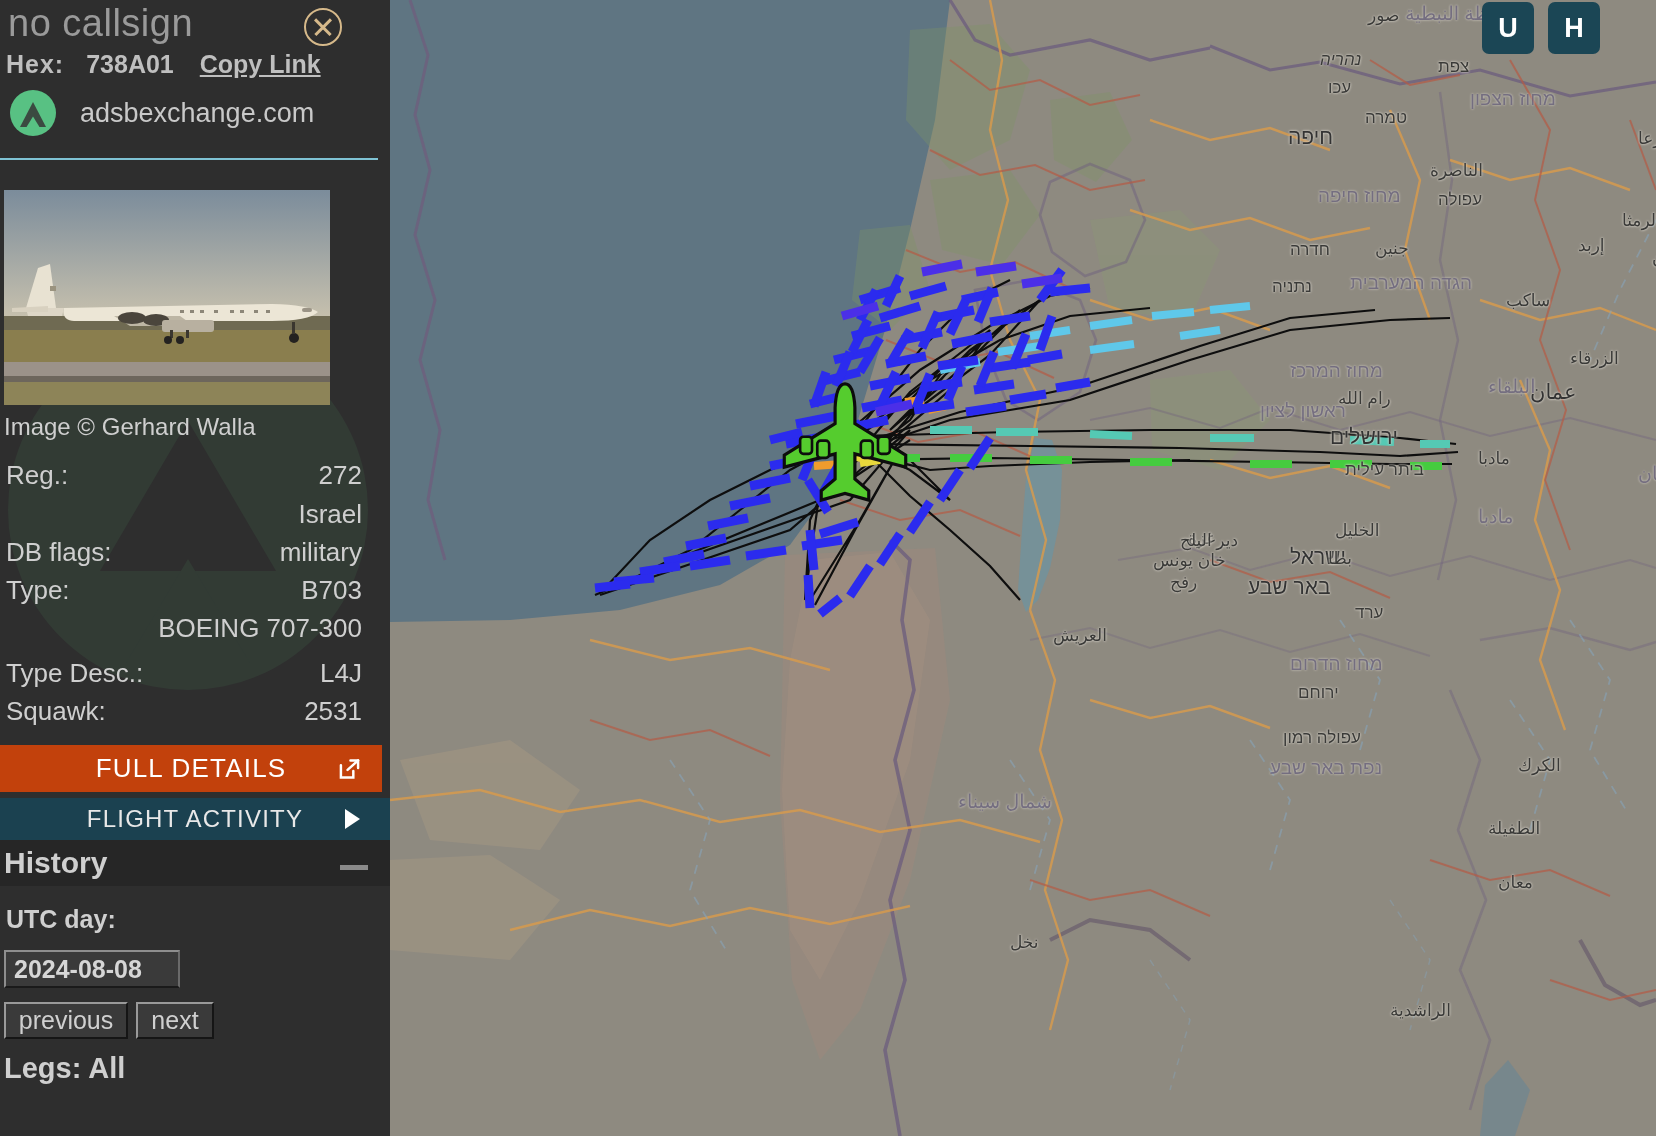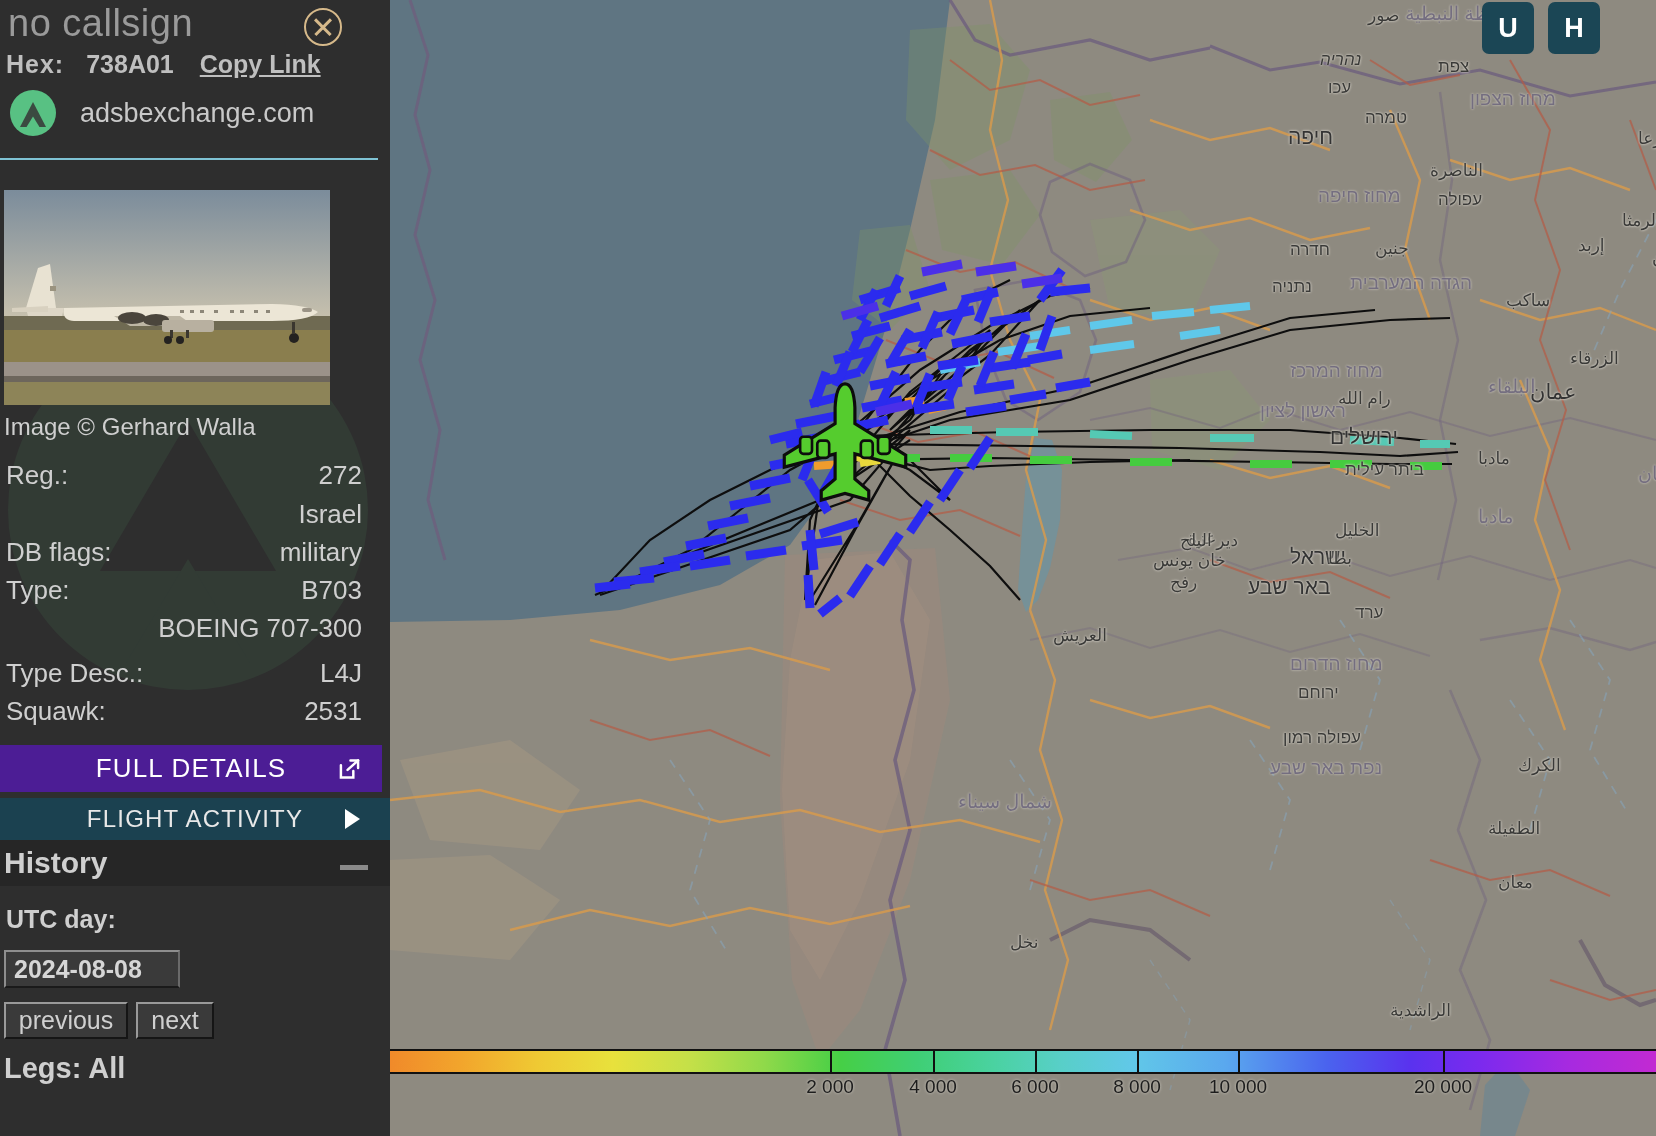--- a/index.html
+++ b/index.html
@@ -86,21 +86,21 @@
 
   #photo { position:absolute; left:4px; top:190px; width:326px; height:215px;
      background:#1a1a1a; overflow:hidden; }
   #photocred { position:absolute; left:4px; top:413px; font-size:24px; color:#cfcfcf; }
 
   .drow { position:absolute; left:0; width:362px; font-size:26px; color:#cfcfcf; }
   .drow .k { position:absolute; left:6px; }
   .drow .v { position:absolute; right:0; text-align:right; }
 
   #fulldetails { position:absolute; left:0; top:745px; width:382px; height:47px;
-     background:#4c1d95; display:flex; align-items:center; justify-content:center;
+     background:#c2410c; display:flex; align-items:center; justify-content:center;
      cursor:pointer; }
   #fulldetails span.t { color:#fff; font-size:26px; letter-spacing:1.2px; }
   #fd-ext { position:absolute; right:22px; top:50%; transform:translateY(-50%);
      width:21px; height:21px; }
   #flightact { position:absolute; left:0; top:798px; width:390px; height:42px;
      background:#1b4150; display:flex; align-items:center; justify-content:center;
      cursor:pointer; }
   #flightact span.t { color:#e8e8e8; font-size:24px; letter-spacing:1.2px; }
   #fa-arrow { position:absolute; right:30px; top:50%;
      transform:translateY(-50%); width:0; height:0;
@@ -472,37 +472,20 @@
         <div class="maplabel lbl-ar" style="left: 1128px; top: 755px;">الكرك</div>
         <div class="maplabel lbl-ar" style="left: 1098px; top: 818px;">الطفيلة</div>
         <div class="maplabel lbl-ar" style="left: 1108px; top: 872px;">معان</div>
         <div class="maplabel lbl-ar" style="left: 620px; top: 932px;">نخل</div>
         <div class="maplabel lbl-ar" style="left: 1000px; top: 1000px;">الراشدية</div>
       </div>
 
     <div class="cornbtn" style="right:122px; top:2px;">U</div>
     <div class="cornbtn" style="right:56px; top:2px;">H</div>
 
-    <div id="scalewrap">
-      <div id="scalebar"></div>
-      <div id="scale-ticks">
-          <div class="tick" style="left: 440px;"></div>
-          <div class="ticklabel" style="left: 440px;">2 000</div>
-          <div class="tick" style="left: 543px;"></div>
-          <div class="ticklabel" style="left: 543px;">4 000</div>
-          <div class="tick" style="left: 645px;"></div>
-          <div class="ticklabel" style="left: 645px;">6 000</div>
-          <div class="tick" style="left: 747px;"></div>
-          <div class="ticklabel" style="left: 747px;">8 000</div>
-          <div class="tick" style="left: 848px;"></div>
-          <div class="ticklabel" style="left: 848px;">10 000</div>
-          <div class="tick" style="left: 1053px;"></div>
-          <div class="ticklabel" style="left: 1053px;">20 000</div>
-        </div>
-    </div>
   </div>
 
   <div id="side">
     <div id="watermark"></div>
 
     <div class="sidecontent">
       <div id="callsign">no callsign</div>
       <div id="closebtn"></div>
 
       <div id="hexrow">

